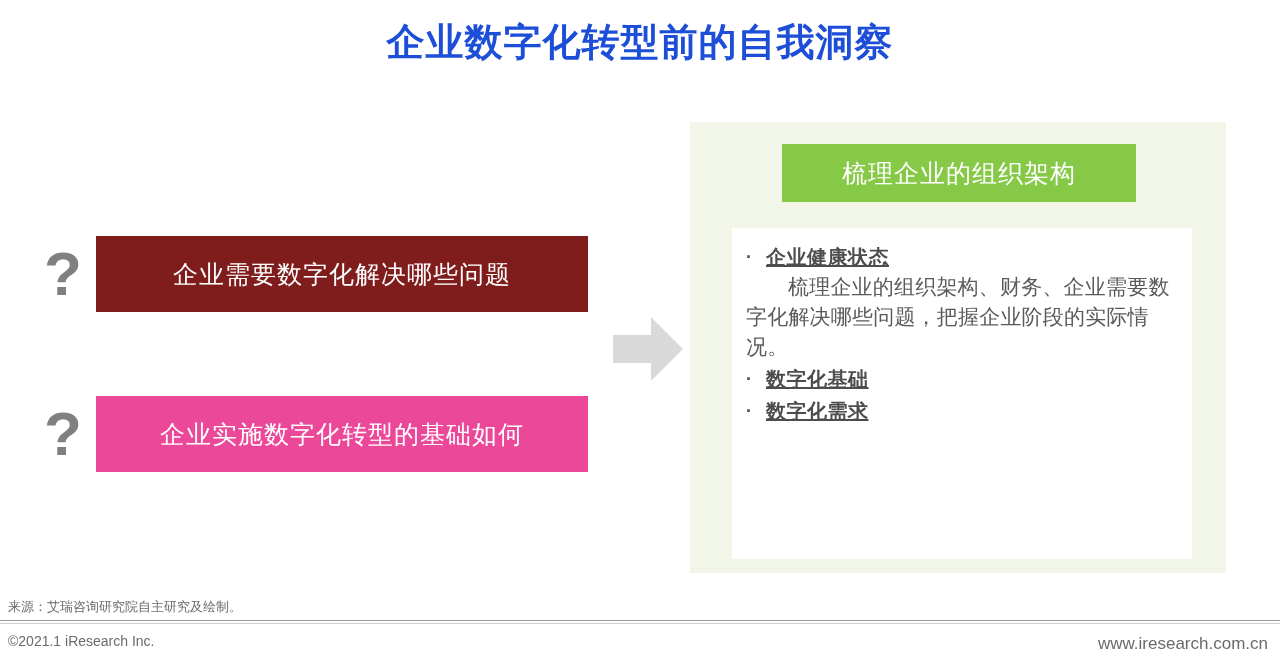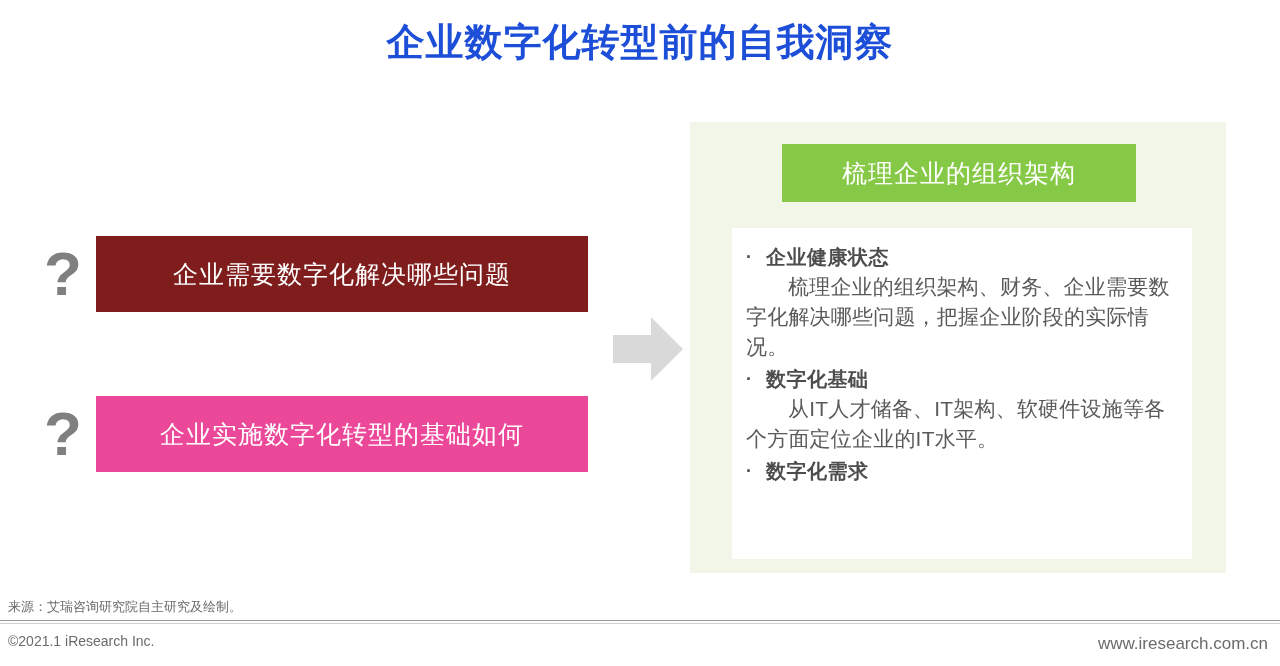--- a/index.html
+++ b/index.html
@@ -119,21 +119,21 @@
   }
   .bullet {
     width: 20px;
     flex: 0 0 20px;
     text-align: left;
     font-weight: bold;
     color: #4d4d4d;
     font-size: 18px;
     line-height: 30px;
   }
-  .item-head-text { white-space: nowrap; }
+  .item-head-text { white-space: nowrap; text-decoration: underline; }
   .item-body {
     font-size: 21px;
     color: #5a5a5a;
     line-height: 30px;
     text-indent: 42px;
     letter-spacing: 0.2px;
     margin-top: 0;
   }
 
   
@@ -215,21 +215,20 @@
         <span class="item-head-text">企业健康状态</span>
       </div>
       <div class="item-body">梳理企业的组织架构、财务、企业需要数字化解决哪些问题，把握企业阶段的实际情况。</div>
     </div>
 
     <div class="item">
       <div class="item-head">
         <span class="bullet">·</span>
         <span class="item-head-text">数字化基础</span>
       </div>
-      <div class="item-body">从IT人才储备、IT架构、软硬件设施等各个方面定位企业的IT水平。</div>
     </div>
 
     <div class="item">
       <div class="item-head">
         <span class="bullet">·</span>
         <span class="item-head-text">数字化需求</span>
       </div>
     </div>
 
   </div>

